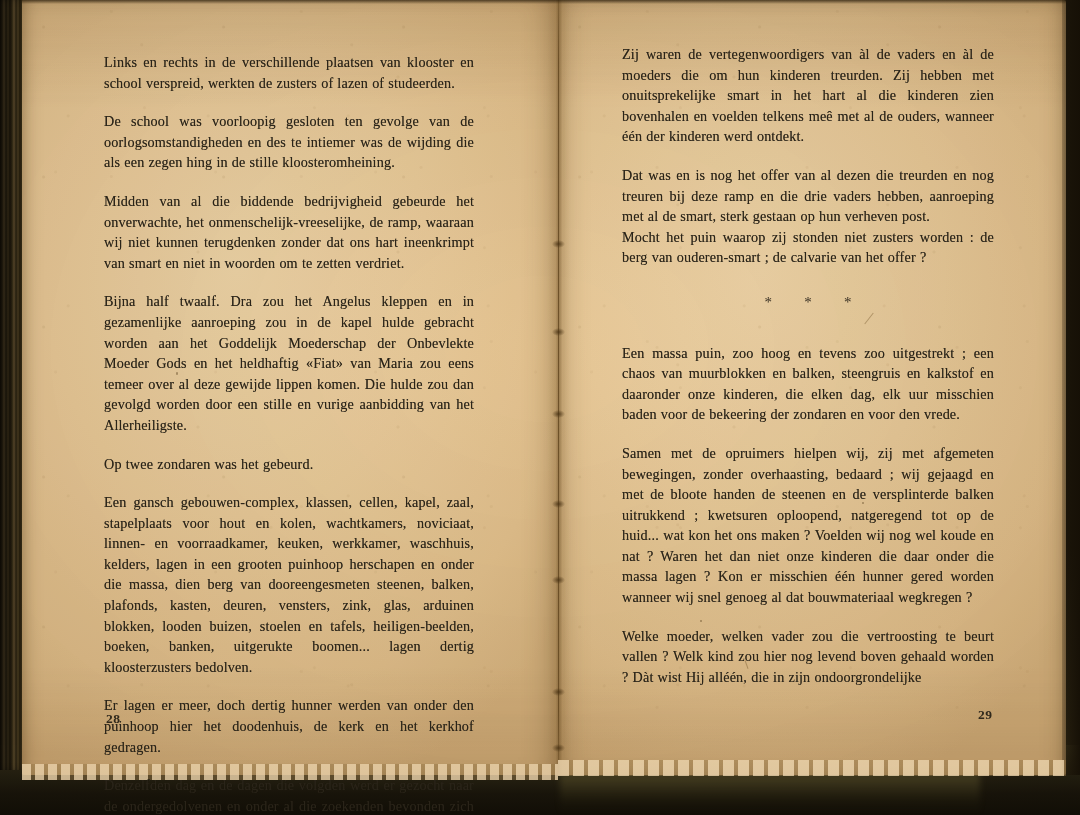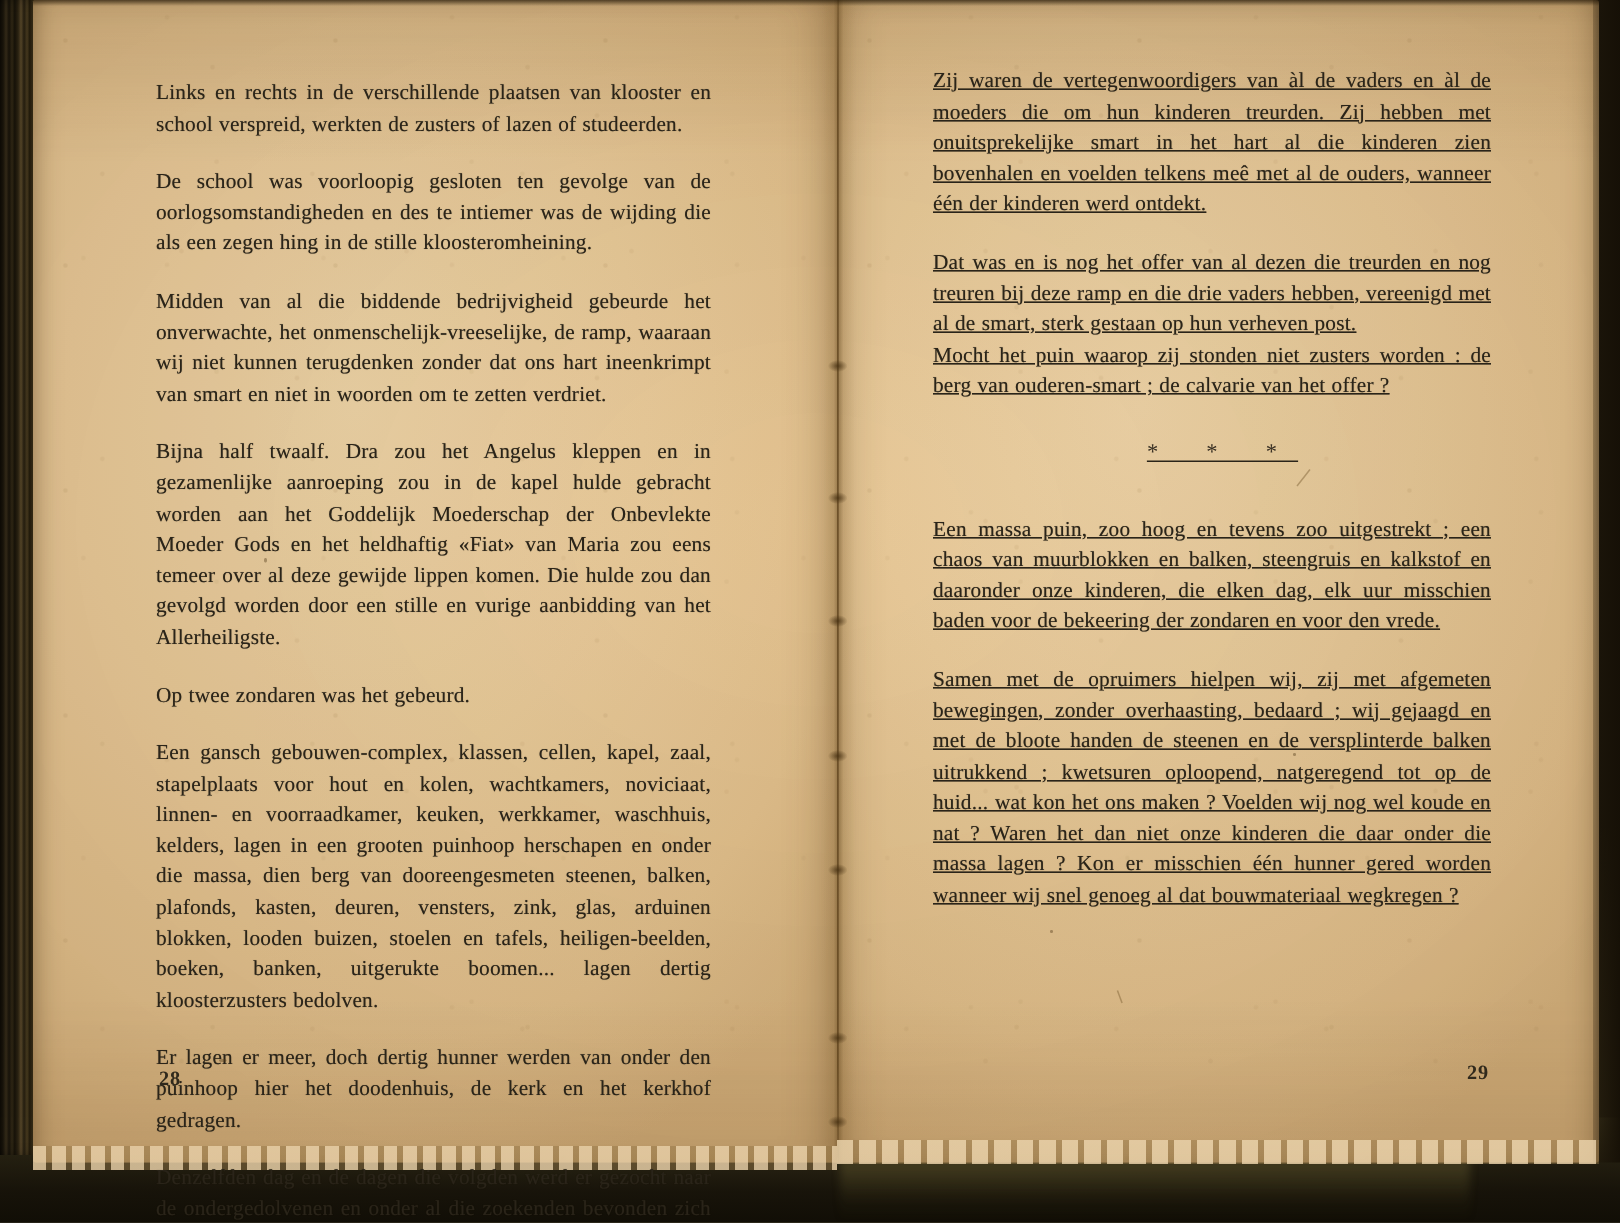--- a/index.html
+++ b/index.html
@@ -196,21 +196,21 @@
     color: #2a2419;
     font-size: 14.2px;
     line-height: 20.6px;
     text-align: justify;
     text-justify: inter-word;
     letter-spacing: .15px;
     word-spacing: .4px;
     -webkit-font-smoothing: antialiased;
   }
   .col-left  { left: 104px; top: 52px;  width: 370px; }
-  .col-right { left: 622px; top: 44px;  width: 372px; text-decoration: underline; }
+  .col-right { left: 622px; top: 44px;  width: 372px; }
 
   .para { margin: 0 0 18px 0; }
   .para:last-child { margin-bottom: 0; }
   .para.tight { margin-bottom: 0; }
 
   
   .text-col p {
     text-shadow: 0 0 .55px rgba(42,36,25,.55);
   }
 
@@ -292,25 +292,26 @@
       <p class="para">Midden van al die biddende bedrijvigheid gebeurde het onverwachte, het onmenschelijk-vreeselijke, de ramp, waaraan wij niet kunnen terugdenken zonder dat ons hart ineenkrimpt van smart en niet in woorden om te zetten verdriet.</p>
       <p class="para">Bijna half twaalf. Dra zou het Angelus kleppen en in gezamenlijke aanroeping zou in de kapel hulde gebracht worden aan het Goddelijk Moederschap der Onbevlekte Moeder Gods en het heldhaftig «Fiat» van Maria zou eens temeer over al deze gewijde lippen komen. Die hulde zou dan gevolgd worden door een stille en vurige aanbidding van het Allerheiligste.</p>
       <p class="para">Op twee zondaren was het gebeurd.</p>
       <p class="para">Een gansch gebouwen-complex, klassen, cellen, kapel, zaal, stapelplaats voor hout en kolen, wachtkamers, noviciaat, linnen- en voorraadkamer, keuken, werkkamer, waschhuis, kelders, lagen in een grooten puinhoop herschapen en onder die massa, dien berg van dooreengesmeten steenen, balken, plafonds, kasten, deuren, vensters, zink, glas, arduinen blokken, looden buizen, stoelen en tafels, heiligen-beelden, boeken, banken, uitgerukte boomen... lagen dertig kloosterzusters bedolven.</p>
       <p class="para">Er lagen er meer, doch dertig hunner werden van onder den puinhoop hier het doodenhuis, de kerk en het kerkhof gedragen.</p>
       <p class="para">Denzelfden dag en de dagen die volgden werd er gezocht naar de ondergedolvenen en onder al die zoekenden bevonden zich drie vaders, die dagen na-een, zwaren arbeid verrichtten, op zoek naar hun kind.</p>
     </div>
 
     <div class="text-col col-right">
       <p class="para">Zij waren de vertegenwoordigers van àl de vaders en àl de moeders die om hun kinderen treurden. Zij hebben met onuitsprekelijke smart in het hart al die kinderen zien bovenhalen en voelden telkens meê met al de ouders, wanneer één der kinderen werd ontdekt.</p>
-      <p class="para tight">Dat was en is nog het offer van al dezen die treurden en nog treuren bij deze ramp en die drie vaders hebben, vereenigd met al de smart, sterk gestaan op hun verheven post.</p>
+      <p class="para tight">Dat was en is nog het offer van al dezen die treurden en nog treuren bij deze ramp en die drie vaders hebben, aanroeping met al de smart, sterk gestaan op hun verheven post.</p>
       <p class="para">Mocht het puin waarop zij stonden niet zusters worden : de berg van ouderen-smart ; de calvarie van het offer ?</p>
       <div class="divider">*  *  *</div>
       <p class="para">Een massa puin, zoo hoog en tevens zoo uitgestrekt ; een chaos van muurblokken en balken, steengruis en kalkstof en daaronder onze kinderen, die elken dag, elk uur misschien baden voor de bekeering der zondaren en voor den vrede.</p>
       <p class="para">Samen met de opruimers hielpen wij, zij met afgemeten bewegingen, zonder overhaasting, bedaard ; wij gejaagd en met de bloote handen de steenen en de versplinterde balken uitrukkend ; kwetsuren oploopend, natgeregend tot op de huid... wat kon het ons maken ? Voelden wij nog wel koude en nat ? Waren het dan niet onze kinderen die daar onder die massa lagen ? Kon er misschien één hunner gered worden wanneer wij snel genoeg al dat bouwmateriaal wegkregen ?</p>
+      <p class="para">Welke moeder, welken vader zou die vertroosting te beurt vallen ? Welk kind zou hier nog levend boven gehaald worden ? Dàt wist Hij alléén, die in zijn ondoorgrondelijke</p>
     </div>
 
     <div class="folio folio-left">28</div>
     <div class="folio folio-right">29</div>
 
     <span class="speck" style="left:330px;top:386px;width:2px;height:2px;"></span>
     <span class="speck" style="left:176px;top:372px;width:2px;height:3px;"></span>
     <span class="speck" style="left:862px;top:502px;width:2px;height:2px;"></span>
     <span class="speck" style="left:700px;top:620px;width:2px;height:2px;"></span>
     <span class="speck" style="left:980px;top:176px;width:2px;height:2px;"></span>

